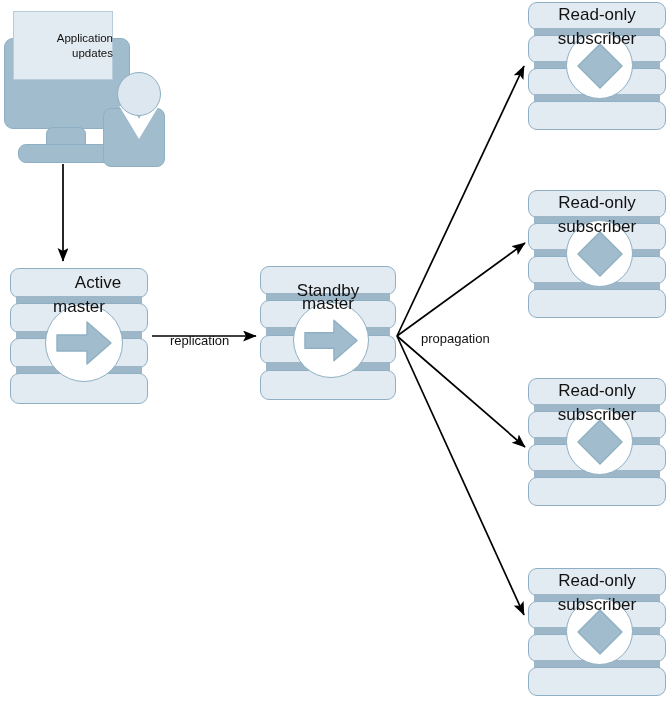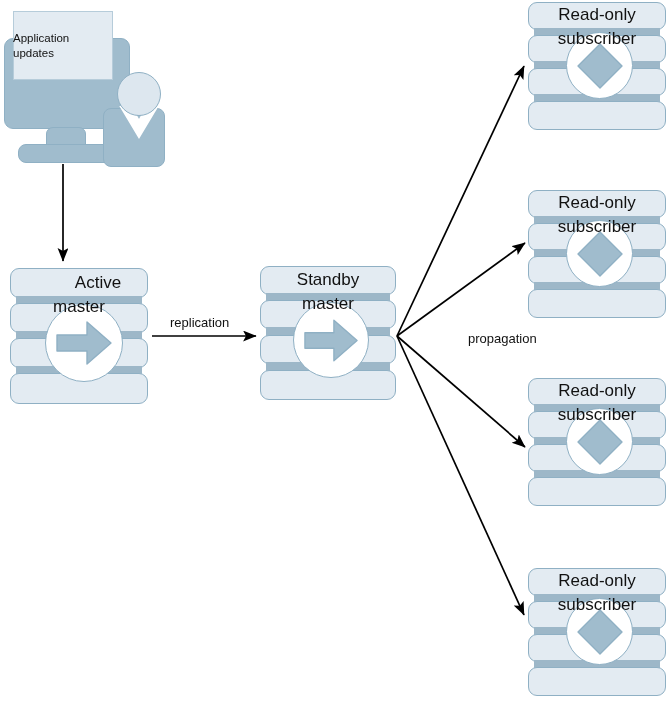--- a/index.html
+++ b/index.html
@@ -63,21 +63,21 @@
     background:#a0bccd;border:1.6px solid #8fb0c4;
     border-radius:7px 7px 3px 3px;box-sizing:border-box;
   }
   .monitor-base{
     position:absolute;left:18px;top:144px;width:96px;height:19px;
     background:#a0bccd;border:1.6px solid #8fb0c4;border-radius:8px;
     box-sizing:border-box;
   }
   .screen-text{
     position:absolute;left:13px;top:11px;width:100px;height:69px;
-    display:flex;flex-direction:column;align-items:flex-start;justify-content:center;
+    display:flex;flex-direction:column;align-items:flex-end;justify-content:center;
     font-size:11.5px;line-height:15px;text-align:center;color:#111;
   }
   .person-head{
     position:absolute;left:117px;top:72px;width:44px;height:44px;
     background:#dde7ef;border:1.5px solid #8fb0c4;border-radius:50%;
     box-sizing:border-box;
   }
   .person-body{
     position:absolute;left:103px;top:108px;width:62px;height:59px;
     background:#a0bccd;border:1.6px solid #8fb0c4;
@@ -140,21 +140,21 @@
     <div class="band" style="top:34px;width:136px;height:29px;"></div>
     <div class="sep" style="top:61px;width:124px;height:9px;"></div>
     <div class="band" style="top:69px;width:136px;height:29px;"></div>
     <div class="sep" style="top:96px;width:124px;height:9px;"></div>
     <div class="band" style="top:104px;width:136px;height:30px;"></div>
     <div class="db-emblem" style="left:33px;top:36px;width:76px;height:76px;">
       <svg width="56" height="47" viewBox="0 0 58 48">
         <path d="M2 16 H32 V3 L56 24 L32 45 V32 H2 Z" fill="#a0bccd" stroke="#8fb0c4" stroke-width="1.4" stroke-linejoin="round"></path>
       </svg>
     </div>
-    <div class="db-label" style="top:1px;">Standby</div>
+    <div class="db-label" style="top:12px;">Standby</div>
     <div class="db-label" style="top:25px;">master</div>
   </div>
 
   <div class="dbstack" style="left:528px;top:2px;width:138px;height:128px;">
     <div class="band" style="top:0;width:138px;height:28px;"></div>
     <div class="sep" style="top:26px;width:126px;height:9px;"></div>
     <div class="band" style="top:33px;width:138px;height:28px;"></div>
     <div class="sep" style="top:59px;width:126px;height:9px;"></div>
     <div class="band" style="top:66px;width:138px;height:28px;"></div>
     <div class="sep" style="top:92px;width:126px;height:9px;"></div>
@@ -229,16 +229,16 @@
     <line x1="63" y1="164" x2="63" y2="261" stroke="#000000" stroke-width="1.7" marker-end="url(#ah)"></line>
 
     <line x1="152" y1="336" x2="256" y2="336" stroke="#000000" stroke-width="1.7" marker-end="url(#ah)"></line>
 
     <line x1="397" y1="336" x2="524" y2="66" stroke="#000000" stroke-width="1.7" marker-end="url(#ah)"></line>
     <line x1="397" y1="336" x2="525" y2="243" stroke="#000000" stroke-width="1.7" marker-end="url(#ah)"></line>
     <line x1="397" y1="336" x2="525" y2="447" stroke="#000000" stroke-width="1.7" marker-end="url(#ah)"></line>
     <line x1="397" y1="336" x2="524" y2="615" stroke="#000000" stroke-width="1.7" marker-end="url(#ah)"></line>
   </svg>
 
-  <div class="edge-label" style="left:170px;top:315px;">replication</div>
-  <div class="edge-label" style="left:421px;top:331px;margin-left:47px;">propagation</div>
+  <div class="edge-label" style="left:170px;top:333px;">replication</div>
+  <div class="edge-label" style="left:421px;top:331px;">propagation</div>
 
 </div>
 
 </body></html>

